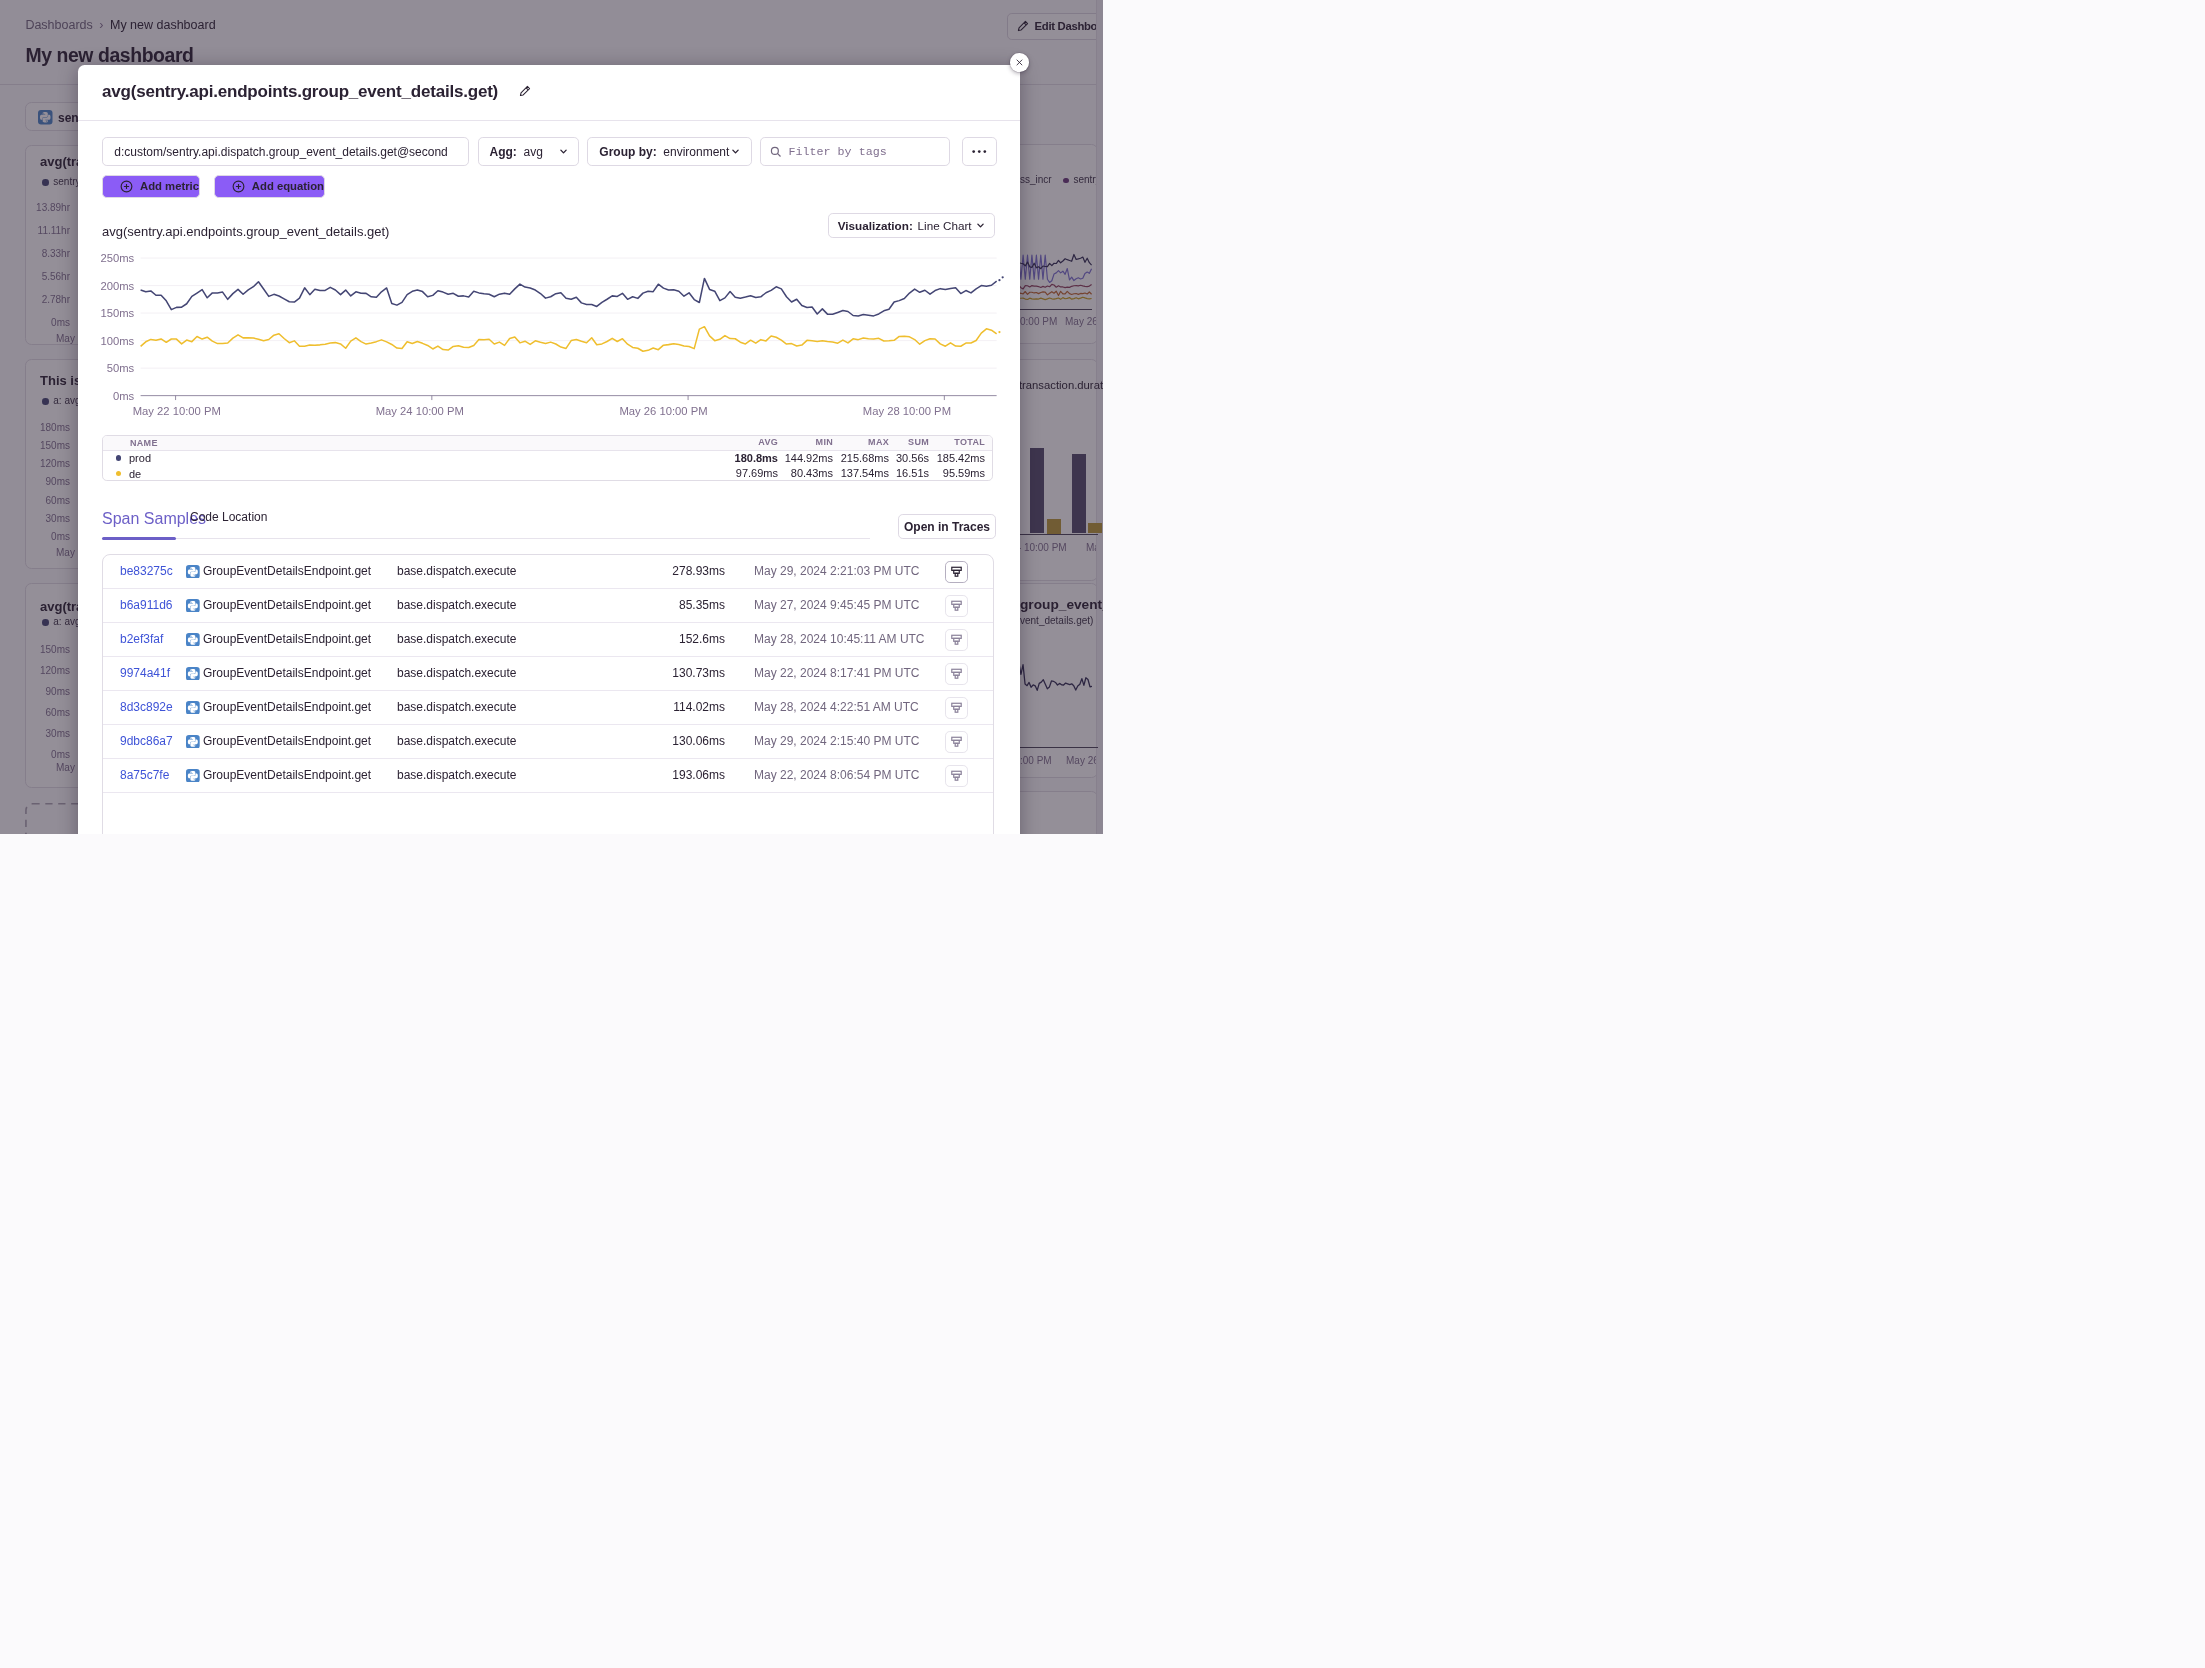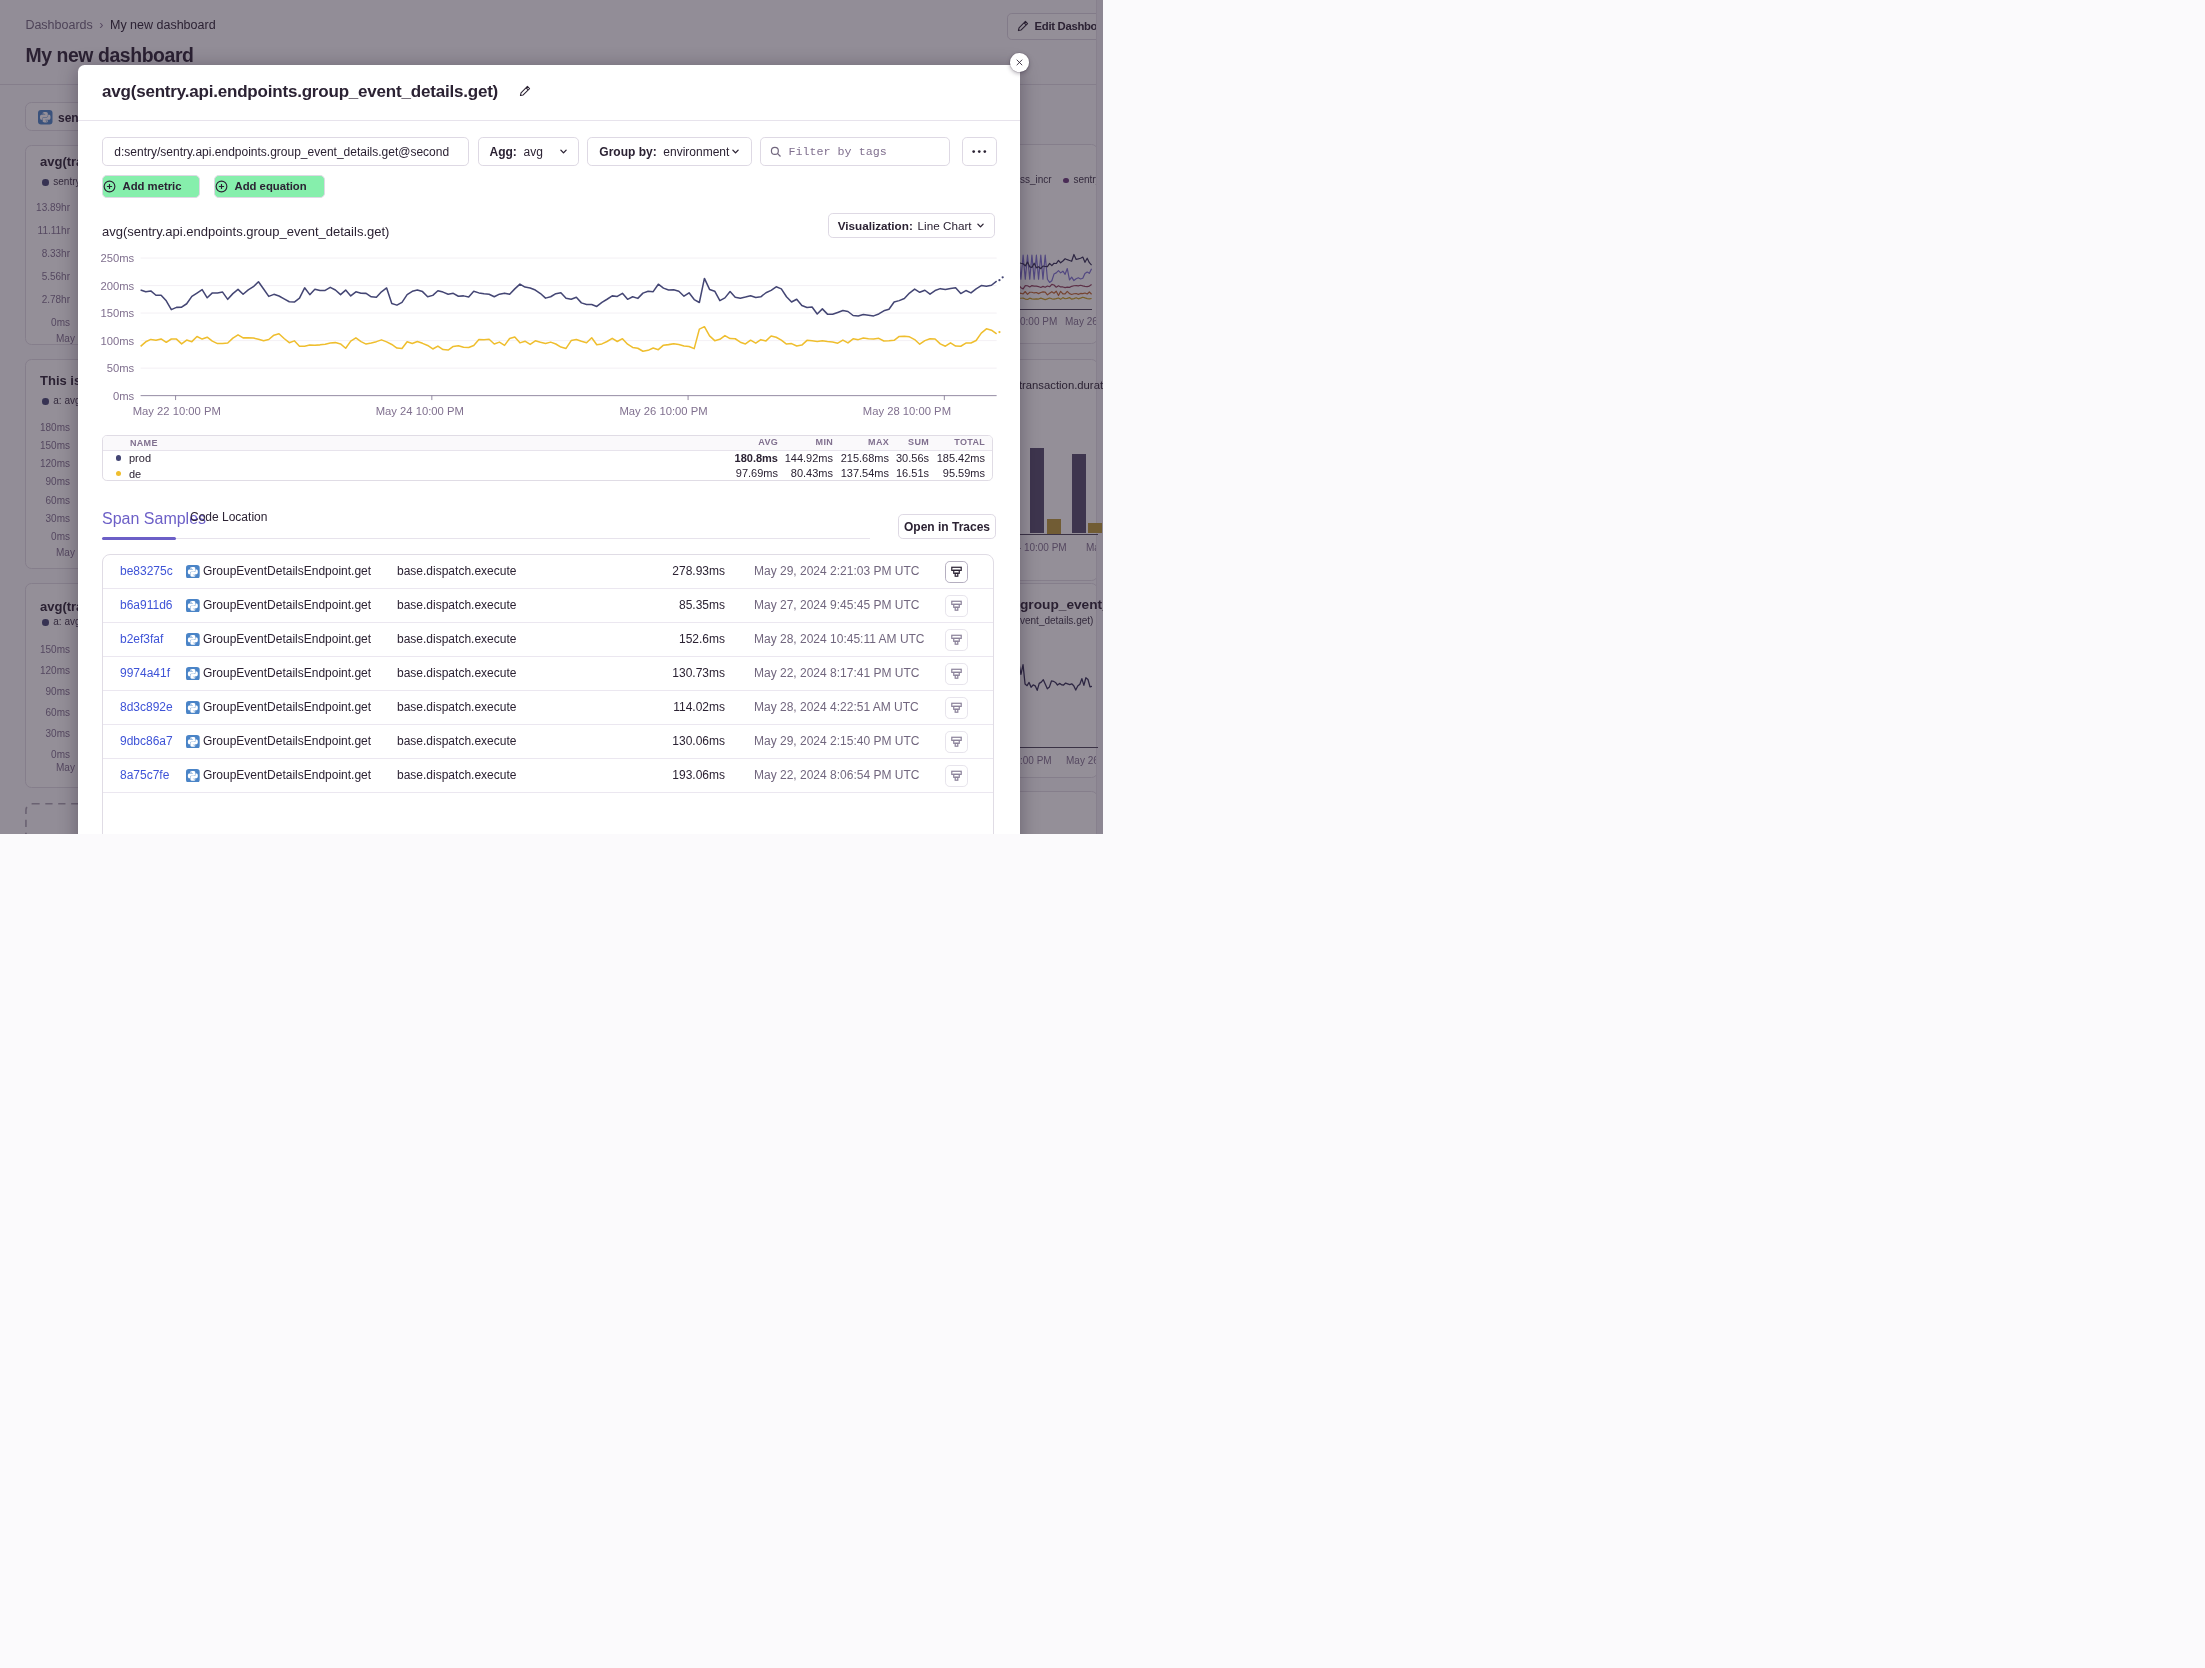--- a/index.html
+++ b/index.html
@@ -20,21 +20,21 @@
 .hdr-div { position:absolute; left:0; top:84px; width:1103px; height:0.8px; background:#E0DCE5; }
 .editbtn { position:absolute; left:1007px; top:12.5px; height:27px; width:141px; background:#fff; border:0.8px solid #DBD6E1; border-radius:4.8px; font-weight:700; font-size:11.3px; letter-spacing:-0.3px; color:#2B2233; display:flex; align-items:center; padding-left:9px; gap:5.6px; white-space:nowrap; }
 
 .overlay { position:absolute; inset:0; background:rgba(43,34,51,0.505); z-index:10; }
 .modal { position:absolute; left:78px; top:65px; width:942px; height:815px; background:#fff; border-radius:6.5px; z-index:20; box-shadow:0 3.2px 19.4px rgba(20,10,30,0.35); }
 .closebtn { position:absolute; left:1010px; top:53px; width:18.6px; height:18.6px; border-radius:50%; background:#fff; z-index:30; box-shadow:0 0 0 0.8px rgba(60,50,70,0.15), 0 1.6px 4px rgba(40,30,50,0.35); display:flex; align-items:center; justify-content:center; }
 .mtitle { position:absolute; left:24px; top:17px; font-size:17px; font-weight:700; letter-spacing:-0.2px; color:#2B2233; }
 .mdiv { position:absolute; left:0; top:55px; width:100%; height:0.8px; background:#E7E3EC; }
 
 .qbox { position:absolute; height:29px; border:0.8px solid #DED9E4; border-radius:4.8px; background:#fff; display:flex; align-items:center; font-size:12px; color:#2B2233; }
-.btn2 { position:absolute; height:22.6px; border:0.8px solid #DED9E4; border-radius:4.8px; background:#86efac; display:flex; align-items:center; justify-content:flex-start; gap:6.5px; font-size:11.3px; font-weight:700; color:#2B2233; }
+.btn2 { position:absolute; height:22.6px; border:0.8px solid #DED9E4; border-radius:4.8px; background:#8b5cf6; display:flex; align-items:center; justify-content:flex-end; gap:6.5px; font-size:11.3px; font-weight:700; color:#2B2233; }
 .chev { margin-left:auto; }
 
 .viz { position:absolute; left:750px; top:148px; width:167px; height:25.4px; border:0.8px solid #DED9E4; border-radius:4.8px; display:flex; align-items:center; justify-content:center; gap:4.8px; font-size:11.7px; }
 .chartlabel { position:absolute; left:24px; top:159px; font-size:13px; color:#2B2233; }
 
 .sumtbl { position:absolute; left:24px; top:370px; width:891px; height:46px; border:0.8px solid #E0DCE5; border-radius:4.8px; background:#fff; overflow:hidden; }
 .sumhdr { height:14.5px; background:#FAF9FB; border-bottom:0.8px solid #E7E3EC; font-size:9px; font-weight:700; color:#80708F; letter-spacing:0.3px; position:relative; }
 .sumrow { height:15.5px; position:relative; font-size:11px; color:#2B2233; }
 .sumcell { position:absolute; transform:translateX(-100%); text-align:right; top:50%; margin-top:-6.5px; line-height:13px; }
 
@@ -156,21 +156,21 @@
 <div class="overlay"></div>
 
 <div class="modal">
   <div class="mtitle">avg(sentry.api.endpoints.group_event_details.get)</div>
   <svg class="abs" style="left:441px; top:20px;" width="12" height="12" viewBox="0 0 16 16" fill="none" stroke="#2B2233" stroke-width="1.4">
       <path d="M11.2 1.9 L14.1 4.8 L5.6 13.3 L1.9 14.1 L2.7 10.4 Z" stroke-linejoin="round"></path>
       <path d="M9.4 3.7 L12.3 6.6"></path>
     </svg>
   <div class="mdiv"></div>
 
-  <div class="qbox" style="left:24px; top:72px; width:367px; padding:0 11.3px;">d:sentry/sentry.api.endpoints.group_event_details.get@second</div>
+  <div class="qbox" style="left:24px; top:72px; width:367px; padding:0 11.3px;">d:custom/sentry.api.dispatch.group_event_details.get@second</div>
   <div class="qbox" style="left:400px; top:72px; width:101px; padding:0 10.5px;"><b>Agg:</b>&nbsp;&nbsp;avg<span class="chev"><svg width="9" height="9" viewBox="0 0 12 12" fill="none" stroke="#2B2233" stroke-width="1.8" stroke-linecap="round" stroke-linejoin="round">
           <path d="M2.5 4.2 L6 7.8 L9.5 4.2"></path>
         </svg></span></div>
   <div class="qbox" style="left:509px; top:72px; width:165px; padding:0 11.3px;"><b>Group by:</b>&nbsp;&nbsp;environment<span class="chev"><svg width="9" height="9" viewBox="0 0 12 12" fill="none" stroke="#2B2233" stroke-width="1.8" stroke-linecap="round" stroke-linejoin="round">
           <path d="M2.5 4.2 L6 7.8 L9.5 4.2"></path>
         </svg></span></div>
   <div class="qbox" style="left:682px; top:72px; width:190px; padding:0 9px; color:#80708F;">
     <svg width="12" height="12" viewBox="0 0 16 16" fill="none" stroke="#71667E" stroke-width="1.6">
         <circle cx="6.5" cy="6.5" r="4.6"></circle>
         <path d="M10.2 10.2 L14 14"></path>

